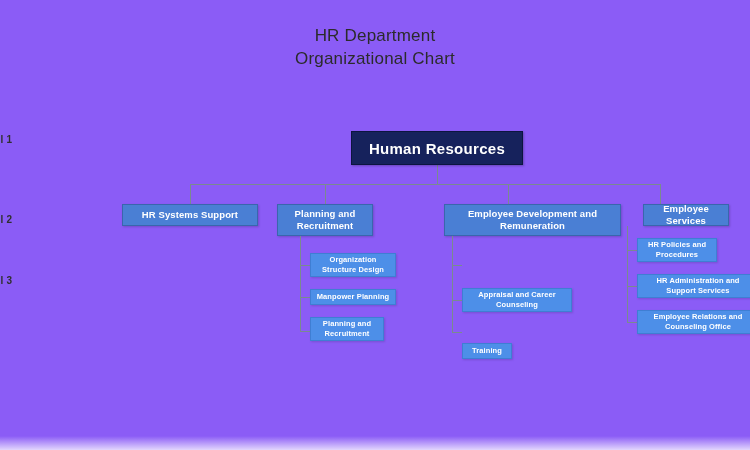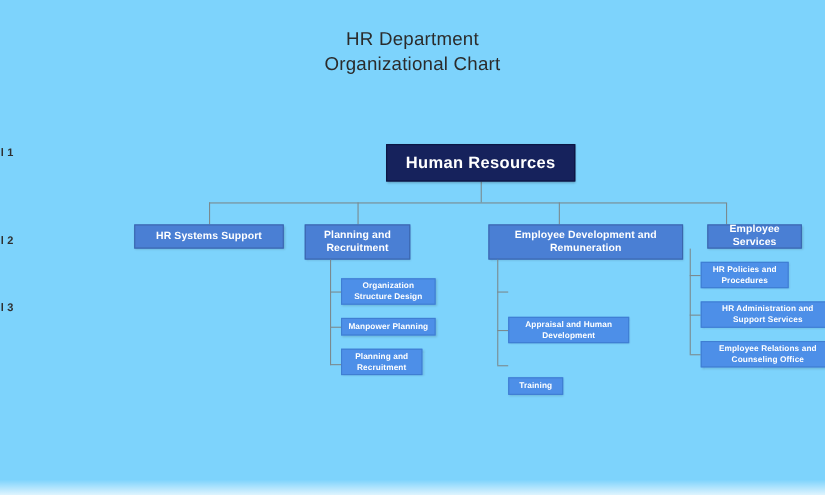--- a/index.html
+++ b/index.html
@@ -11,21 +11,21 @@
     height: 450px;
     overflow: hidden;
     background: #ffffff;
     font-family: "Liberation Sans", sans-serif;
   }
 
   #chart-canvas {
     position: relative;
     width: 750px;
     height: 450px;
-    background: #7dd3fc;
+    background: #8b5cf6;
     overflow: hidden;
   }
 
   
   #bottom-fade {
     position: absolute;
     left: 0;
     bottom: 0;
     width: 750px;
     height: 14px;
@@ -167,21 +167,21 @@
   <div class="node node-l3" style="left:310px; top:317px; width:74px; height:24px;">
     <span>Planning and Recruitment</span>
   </div>
 
   <div class="conn conn-v" style="left:452px; top:236px; height:96px;"></div>
   <div class="conn conn-h" style="left:452px; top:265px; width:10px;"></div>
   <div class="conn conn-h" style="left:452px; top:300px; width:10px;"></div>
   <div class="conn conn-h" style="left:452px; top:332px; width:10px;"></div>
 
   <div class="node node-l3" style="left:462px; top:288px; width:110px; height:24px;">
-    <span>Appraisal and Human Development</span>
+    <span>Appraisal and Career Counseling</span>
   </div>
   <div class="node node-l3" style="left:462px; top:324px; width:50px; height:16px;margin-top:19px;">
     <span>Training</span>
   </div>
 
   <div class="conn conn-v" style="left:627px; top:226px; height:96px;"></div>
   <div class="conn conn-h" style="left:627px; top:250px; width:10px;"></div>
   <div class="conn conn-h" style="left:627px; top:286px; width:10px;"></div>
   <div class="conn conn-h" style="left:627px; top:322px; width:10px;"></div>
 

